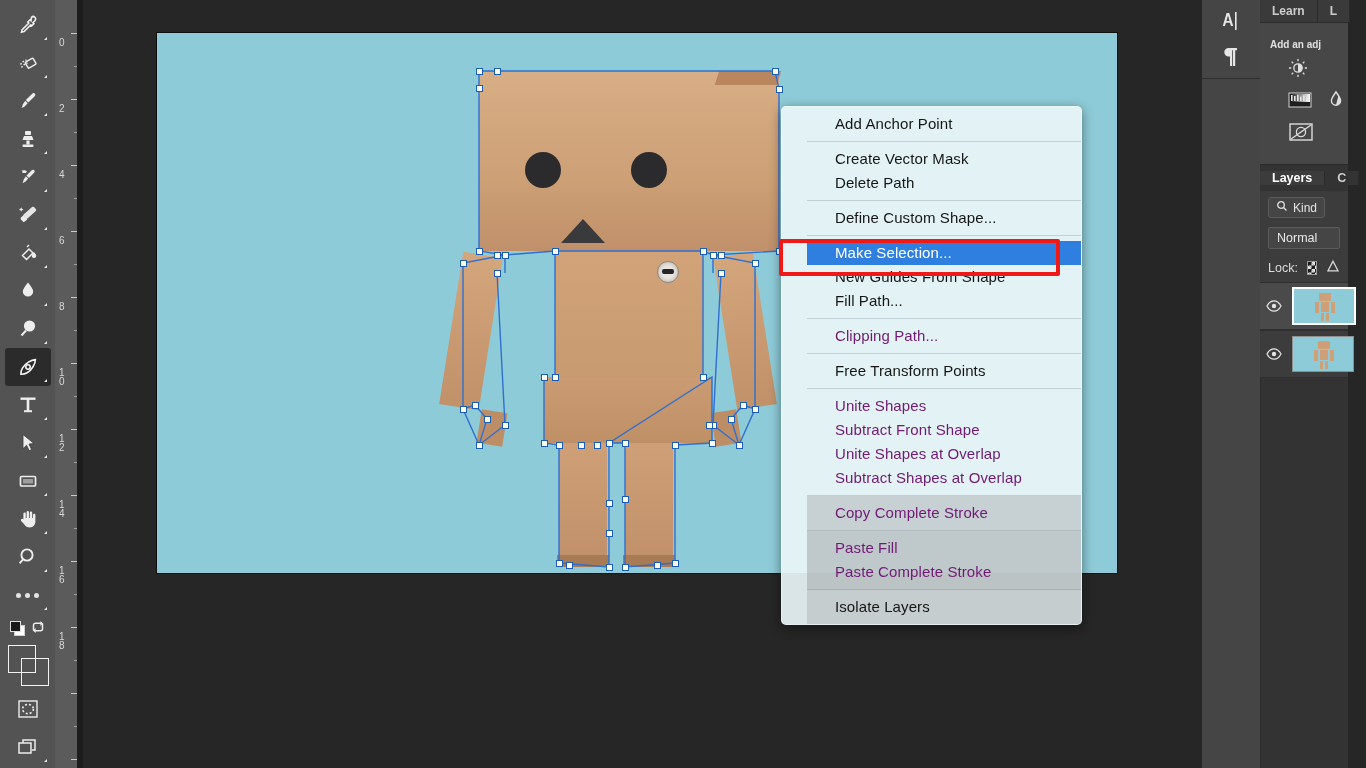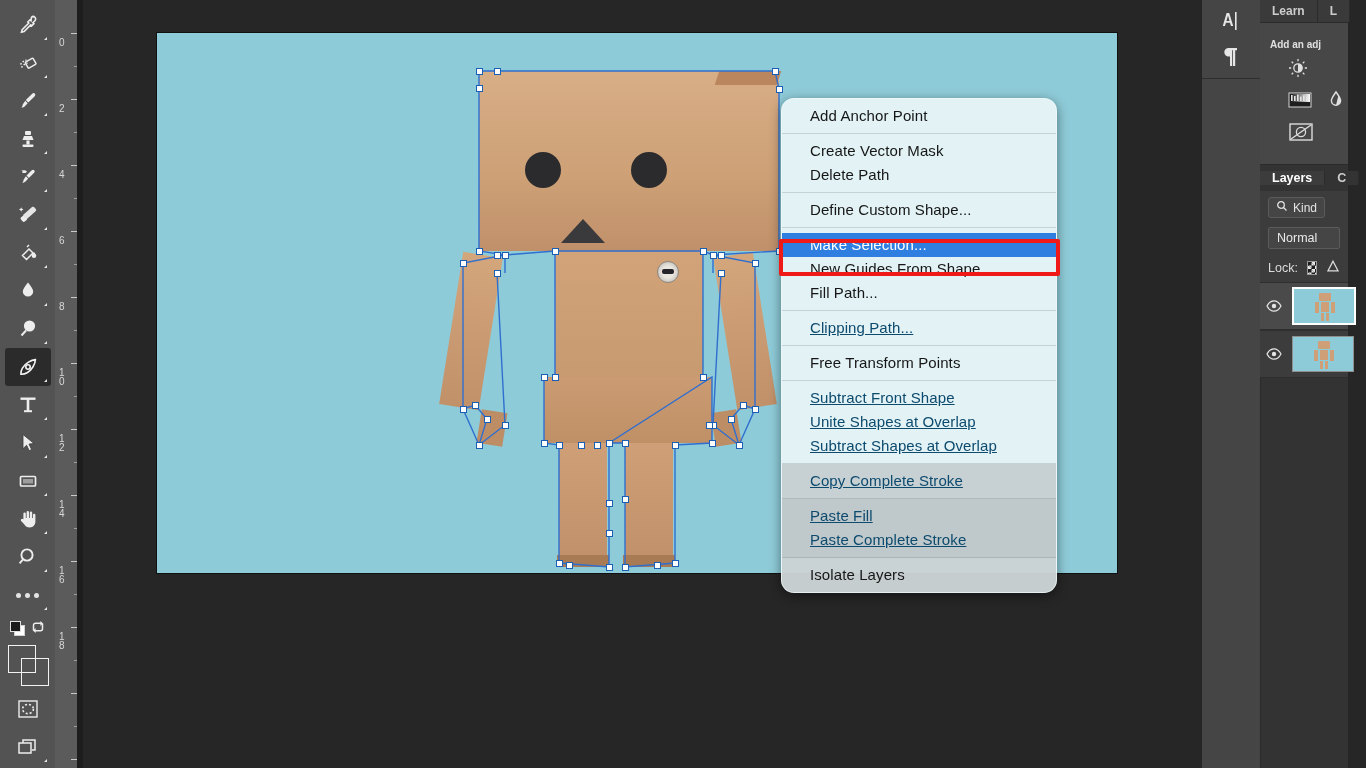--- a/index.html
+++ b/index.html
@@ -50,30 +50,30 @@
 
   
   .cb{position:absolute;background:#cfa077;}
   .cb.d{background:#bd8e66;}
   .cb.l{background:#d8ab83;}
   .cb.dd{background:#a87b55;}
 
   .anch{position:absolute;width:7px;height:7px;background:#ffffff;border:1px solid #1a5fb4;box-sizing:border-box;}
 
   
-  #ctxmenu{position:absolute;left:781px;top:98px;width:274px;
-           border-radius:13px;overflow:hidden;
+  #ctxmenu{position:absolute;left:781px;top:106px;width:274px;
+           border-radius:5px;overflow:hidden;
            box-shadow:0 3px 12px rgba(0,0,0,.45);
            border:1px solid rgba(255,255,255,.35);
-           background:rgba(232,244,246,.93);}
+           background:rgba(232,244,246,.93);padding-left:25px;}
   #ctxmenu .grp{border-bottom:1px solid rgba(120,140,145,.30);}
   #ctxmenu .grp:last-child{border-bottom:none;}
   .mi{height:24px;line-height:24px;padding:0 14px 0 28px;font-size:15px;color:#161616;
       white-space:nowrap;letter-spacing:.1px;}
-  .mi.dis{color:#0c4a6e;text-decoration:underline;}
+  .mi.dis{color:#701a75;}
   .mi.sel{background:#2f7fe0;color:#ffffff;}
   .grp.pad{padding:5px 0;}
   .grp.darkbg{background:rgba(176,180,182,.55);}
   .grp.darkbg2{background:rgba(168,172,174,.6);}
   .grp.darkbg3{background:rgba(186,190,192,.62);}
 
   
   #redbox{position:absolute;left:779px;top:239px;width:281px;height:37px;
           border:4px solid #ef1a17;box-sizing:border-box;border-radius:2px;}
 
@@ -557,20 +557,21 @@
         <div class="mi">New Guides From Shape</div>
         <div class="mi">Fill Path...</div>
       </div>
       <div class="grp pad ">
         <div class="mi dis">Clipping Path...</div>
       </div>
       <div class="grp pad ">
         <div class="mi">Free Transform Points</div>
       </div>
       <div class="grp pad ">
+        <div class="mi dis">Unite Shapes</div>
         <div class="mi dis">Subtract Front Shape</div>
         <div class="mi dis">Unite Shapes at Overlap</div>
         <div class="mi dis">Subtract Shapes at Overlap</div>
       </div>
       <div class="grp pad darkbg">
         <div class="mi dis">Copy Complete Stroke</div>
       </div>
       <div class="grp pad darkbg2">
         <div class="mi dis">Paste Fill</div>
         <div class="mi dis">Paste Complete Stroke</div>

